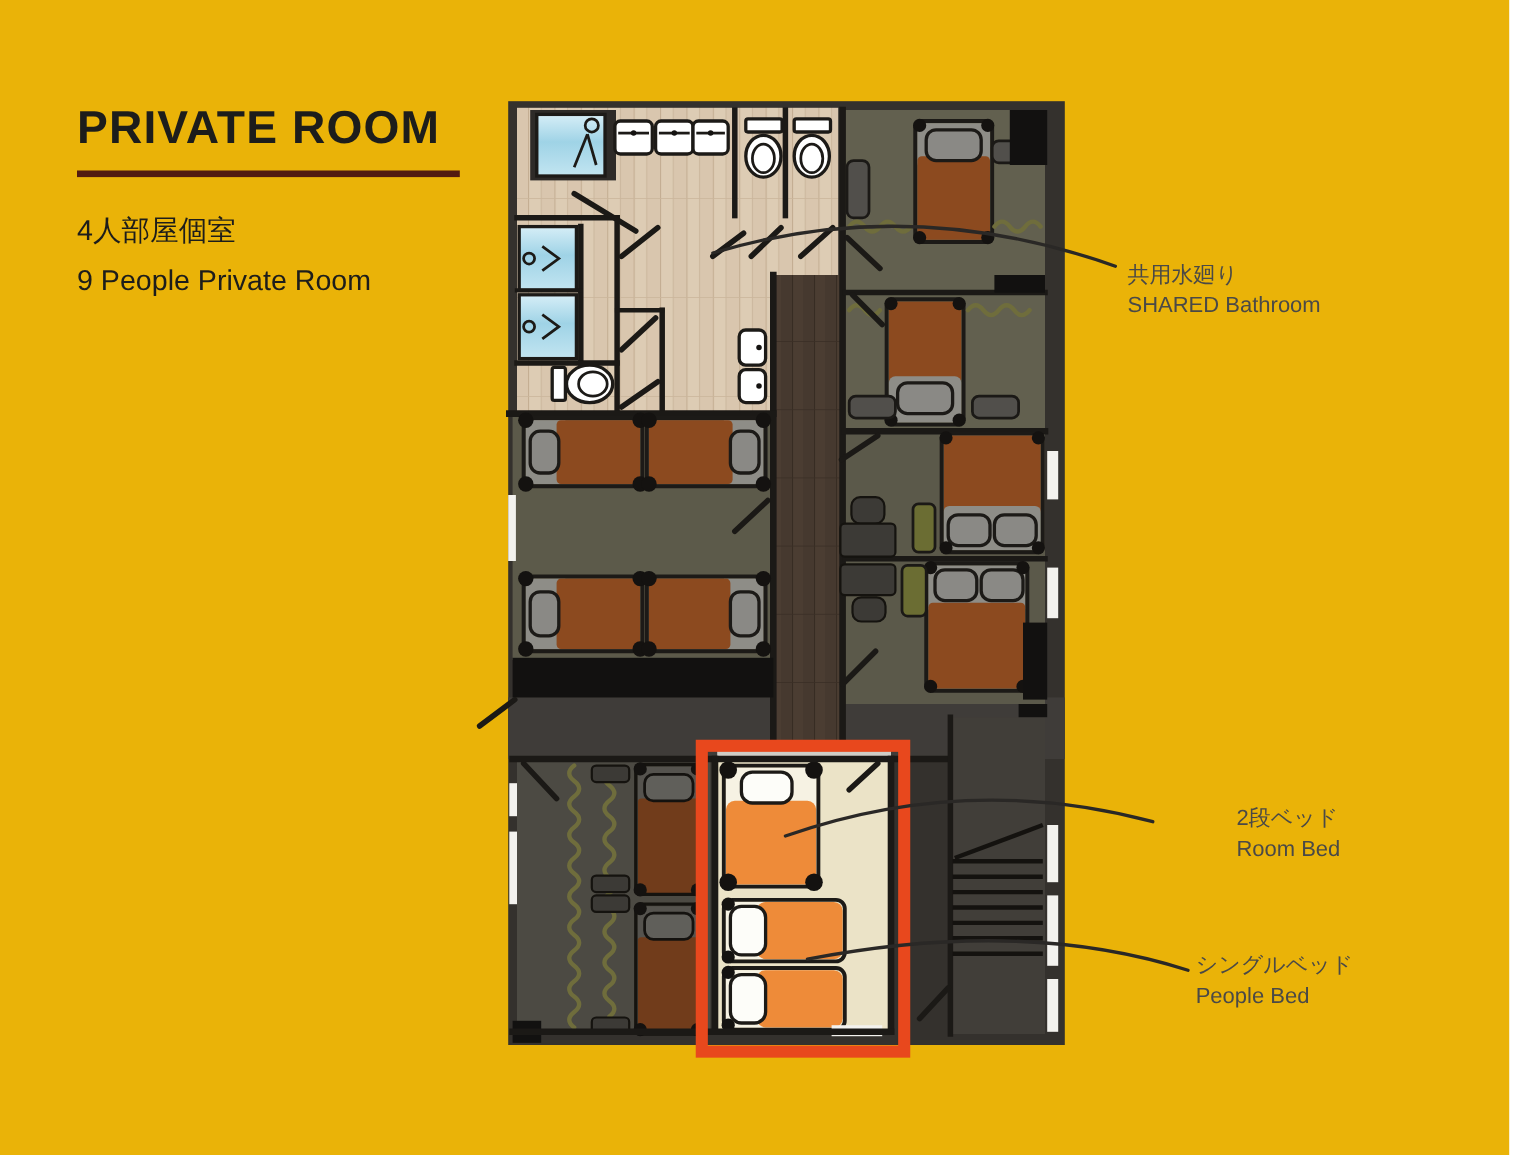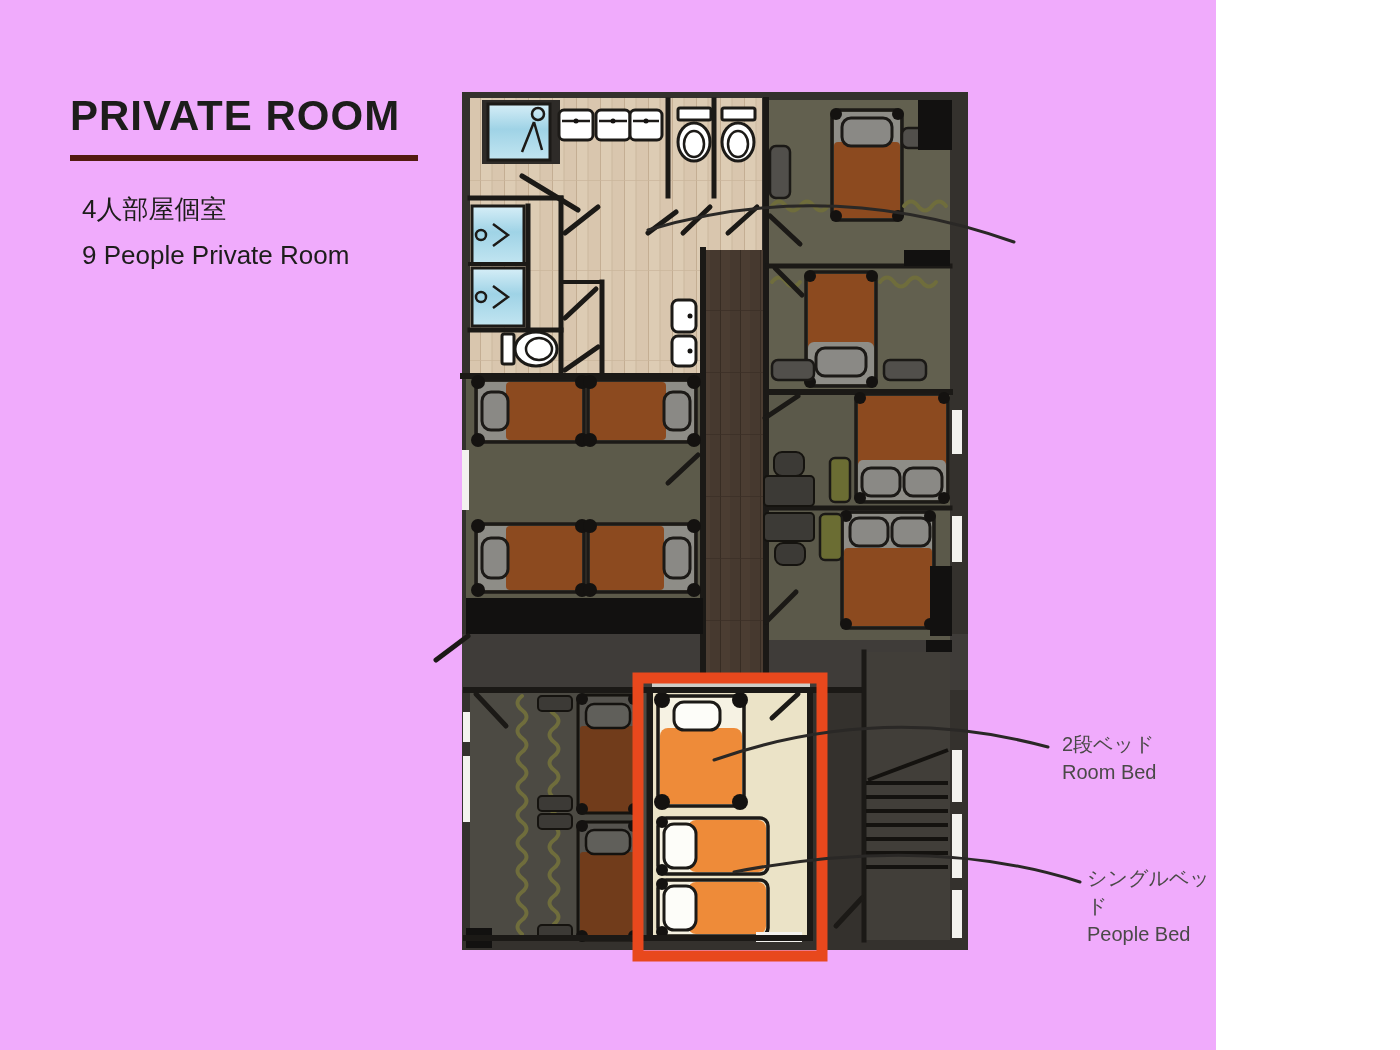--- a/index.html
+++ b/index.html
@@ -1,22 +1,22 @@
 <!DOCTYPE html>
 <html style="--highlight_box: #e8481d; --title_underline: #531b10; --text_primary: #1d1d1b; --text_annotation: #4a4947; --wall_dark: #34312d; --bathroom_floor: #d9c6ae; --corridor_floor: #46392f; --cream_floor: #ebe3c7; --bed_orange: #ee8b39; --shower_blue: #9fd3e6;"><head>
 <meta charset="utf-8">
 <style>
   html,body{margin:0;padding:0;background:#ffffff;}
-  #stage{position:relative;width:1216px;height:1050px;background:#f0abfc;overflow:hidden;
+  #stage{position:relative;width:1372px;height:1050px;background:#eab308;overflow:hidden;
          font-family:"Liberation Sans","DejaVu Sans",sans-serif;}
   .title{position:absolute;left:70px;top:92px;font-size:42px;font-weight:bold;
          letter-spacing:1px;color:var(--text_primary,#1d1d1b);}
   .rule{position:absolute;left:70px;top:155px;width:348px;height:6px;
         background:var(--title_underline,#531b10);}
-  .sub{position:absolute;left:70px;font-size:26px;color:var(--text_primary,#1d1d1b);margin-left:12px;}
+  .sub{position:absolute;left:70px;font-size:26px;color:var(--text_primary,#1d1d1b);}
   .sub-jp{top:192px;}
   .sub-en{top:240px;}
   .annotation{position:absolute;font-size:20px;line-height:28px;
               color:var(--text_annotation,#4a4947);}
   svg{position:absolute;left:0;top:0;}
 
   
   .outer{fill:var(--wall_dark,#34312d);}
   .band{fill:#3f3c39;}
   .f-bath{fill:url(#planksL);}
@@ -403,21 +403,25 @@
 
     <rect class="hl" x="638" y="678" width="184" height="278"></rect>
 
     <g>
       <path class="ann" d="M 648 230 Q 828 176 1014 242"></path>
       <path class="ann" d="M 714 760 Q 880 702 1048 747"></path>
       <path class="ann" d="M 734 872 Q 930 834 1080 882"></path>
     </g>
   </svg>
 
-  <div class="annotation" style="left:1062px;top:730px;">
+  <div class="annotation" style="left:1025px;top:236px;">
+    <div>共用水廻り</div>
+    <div>SHARED Bathroom</div>
+  </div>
+  <div class="annotation" style="left:1124px;top:730px;">
     <div>2段ベッド</div>
     <div>Room Bed</div>
   </div>
   <div class="annotation" style="left:1087px;top:864px;">
     <div>シングルベッド</div>
     <div>People Bed</div>
   </div>
 
 </div>
 

